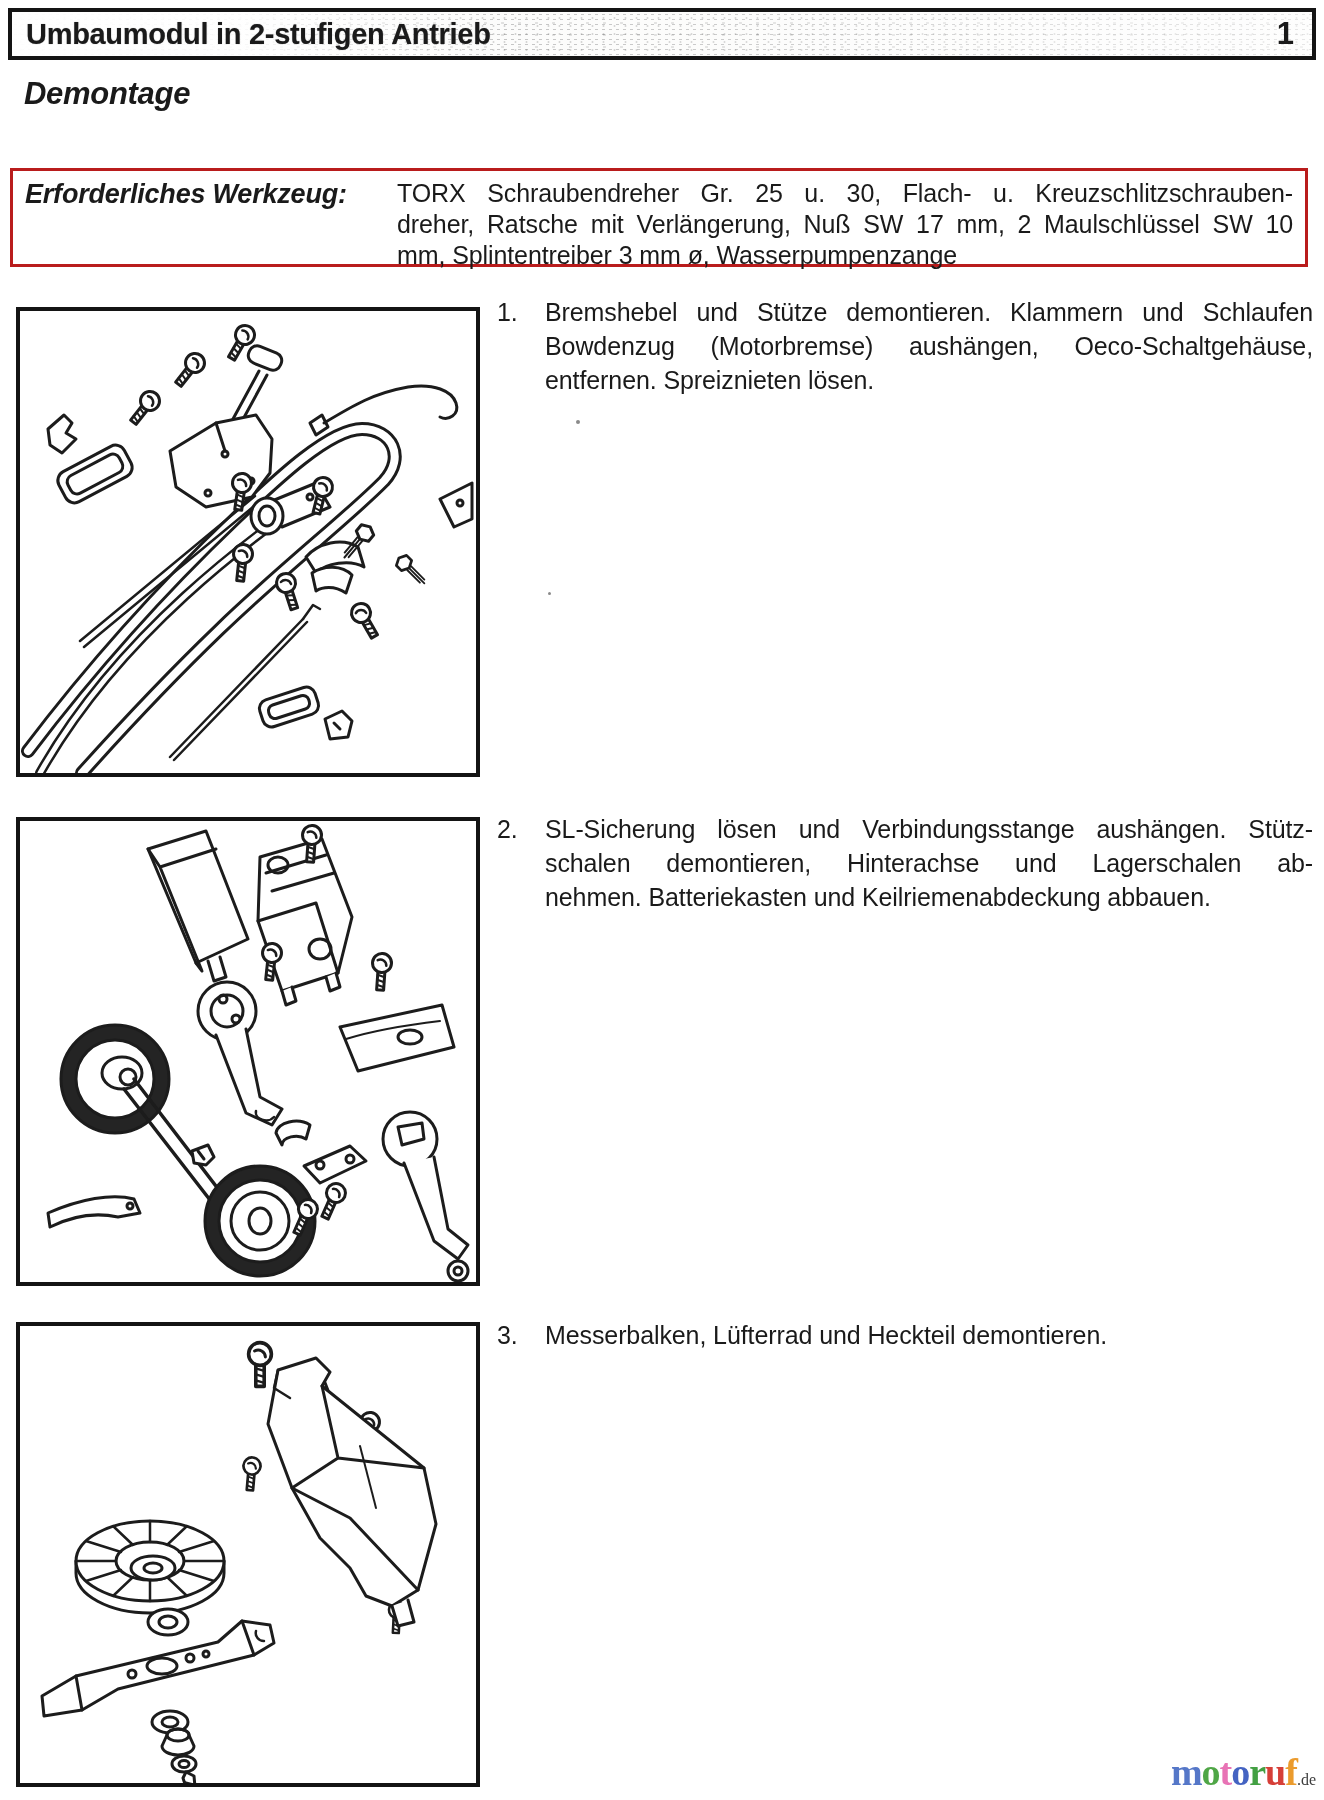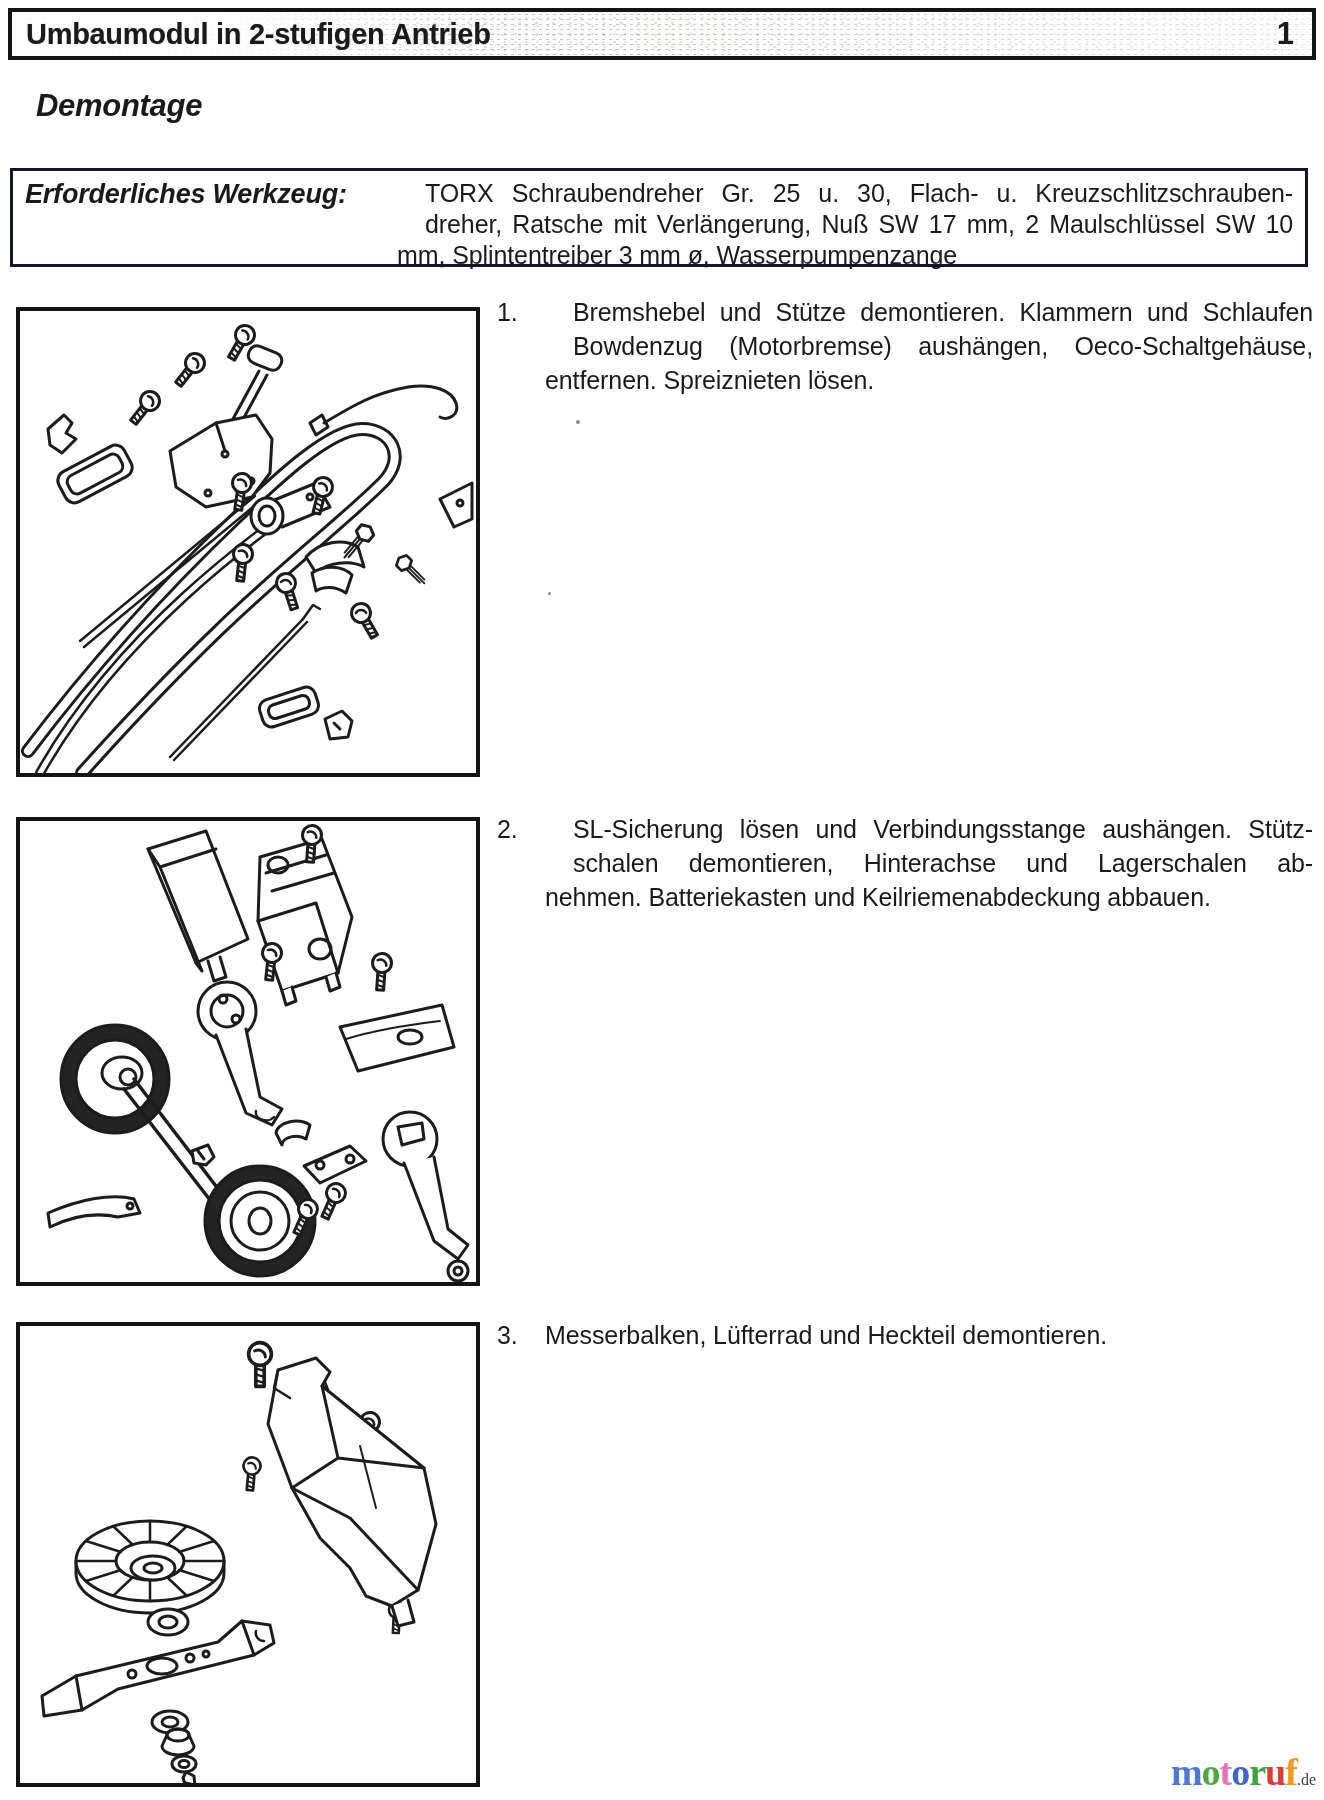--- a/index.html
+++ b/index.html
@@ -22,27 +22,27 @@
       radial-gradient(rgba(60,60,60,0.26) 1px, transparent 1.3px),
       radial-gradient(rgba(80,80,80,0.2) 1.2px, transparent 1.6px);
     background-size:100% 100%, 7px 5px, 11px 8px, 17px 12px;
     background-position:0 0, 0 0, 3px 2px, 6px 5px;
   }
   .header-title { font-size:29px; font-weight:bold; padding-left:14px; letter-spacing:-0.3px; white-space:nowrap;
     text-shadow:0 0 1px rgba(0,0,0,0.4); }
   .header-page-num { margin-left:auto; padding-right:18px; font-size:31px; font-weight:bold; }
 
   
-  .section-title { position:absolute; left:24px; top:76px; margin:12px; font-size:31px;
+  .section-title { position:absolute; left:24px; top:76px; margin:0; font-size:31px;
     font-weight:bold; font-style:italic; letter-spacing:-0.3px; }
 
   
   .tools-box {
     position:absolute; left:10px; top:168px; width:1298px; height:99px;
-    box-sizing:border-box; border:3px solid #0f172a;
+    box-sizing:border-box; border:3px solid #b91c1c;
     display:flex; padding:7px 12px 4px 12px;
   }
   .tools-label { flex:none; width:372px; font-size:27px; font-weight:bold; font-style:italic;
     letter-spacing:-0.2px; padding-top:1px; }
   .tools-text { flex:1; font-size:25px; line-height:31px; letter-spacing:-0.1px; }
 
   
   .fig-box { position:absolute; left:16px; width:464px; box-sizing:border-box;
     border:4px solid #141414; background:#fff; margin:0; }
   .fig1 { top:307px; height:470px; }
@@ -50,21 +50,21 @@
   .fig3 { top:1322px; height:465px; }
   .fig-box svg { display:block; width:100%; height:100%; }
 
   
   .step { position:absolute; left:497px; width:816px; display:flex; font-size:25px;
     line-height:34px; letter-spacing:-0.1px; }
   .step1 { top:295px; } .step2 { top:812px; } .step3 { top:1318px; }
   .step-num { flex:none; width:48px; }
   .step-text { flex:1; }
 
-  .jline { text-align:justify; text-align-last:justify;margin-left:28px; }
+  .jline { text-align:justify; text-align-last:justify; }
   .lline { text-align:left; }
 
   
   .speck { position:absolute; width:4px; height:4px; border-radius:50%; background:#8a8a8a; }
   .speck.s1 { left:576px; top:420px; }
   .speck.s2 { left:548px; top:592px; width:3px; height:3px; }
 
   
   .footer-logo { position:absolute; right:8px; bottom:6px;
     font-family:"Liberation Serif", serif; font-weight:bold; font-size:38px;

